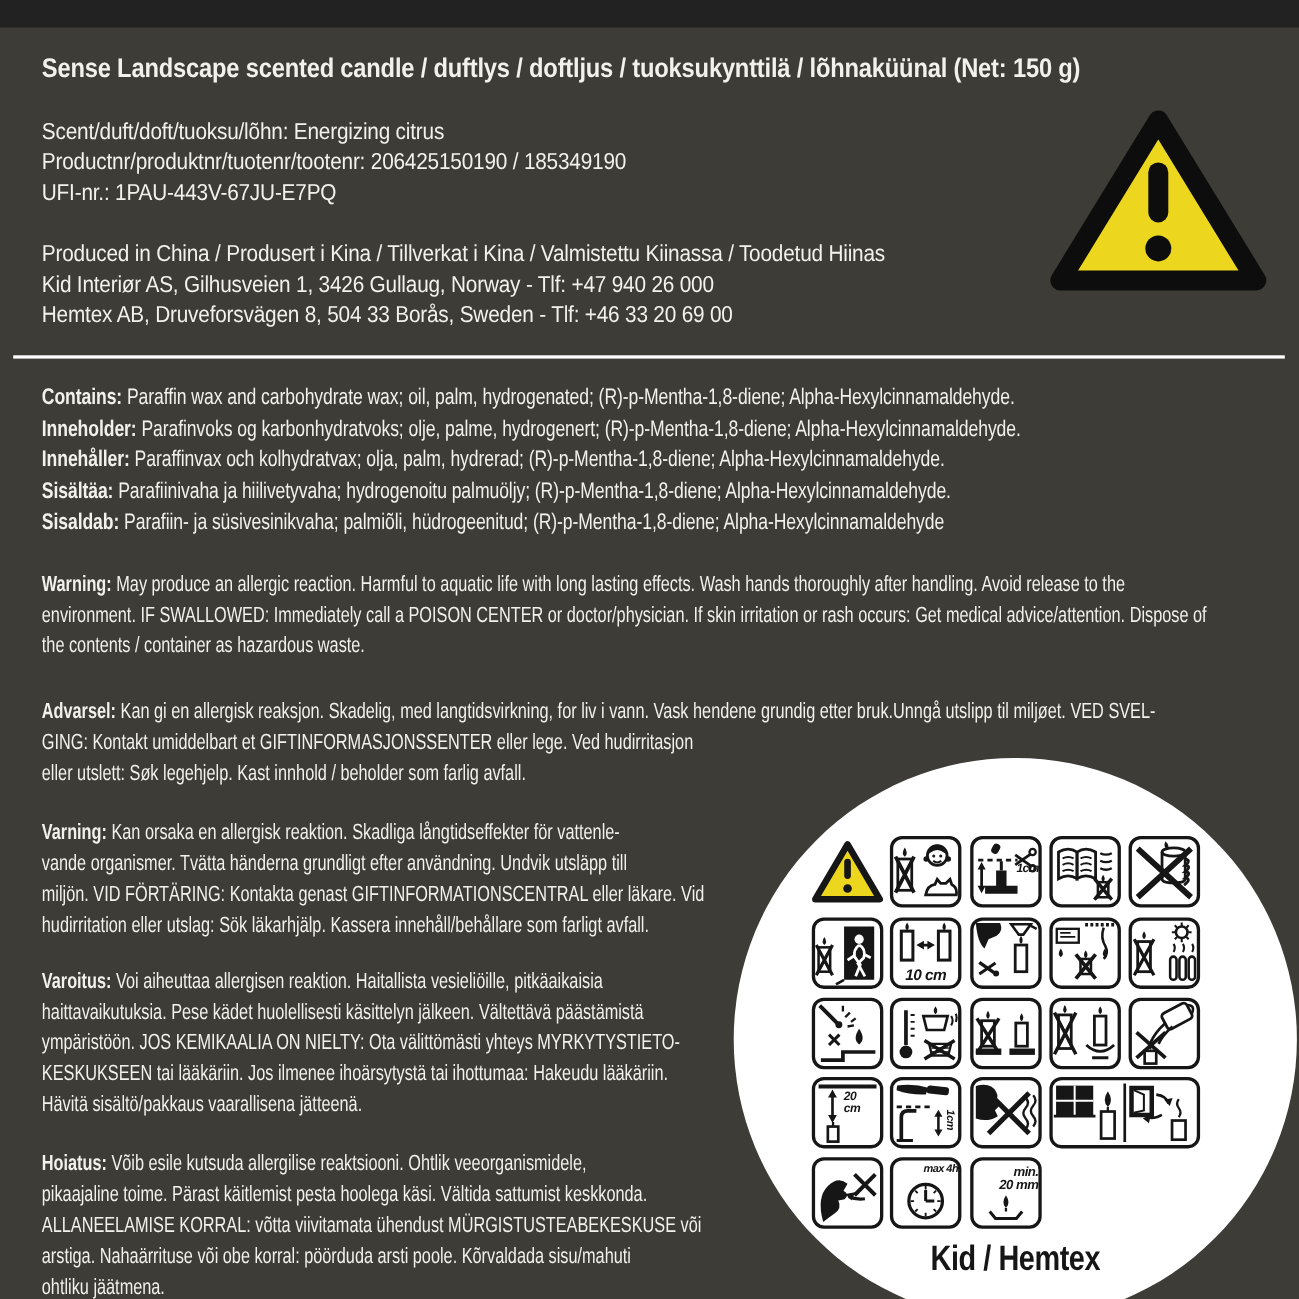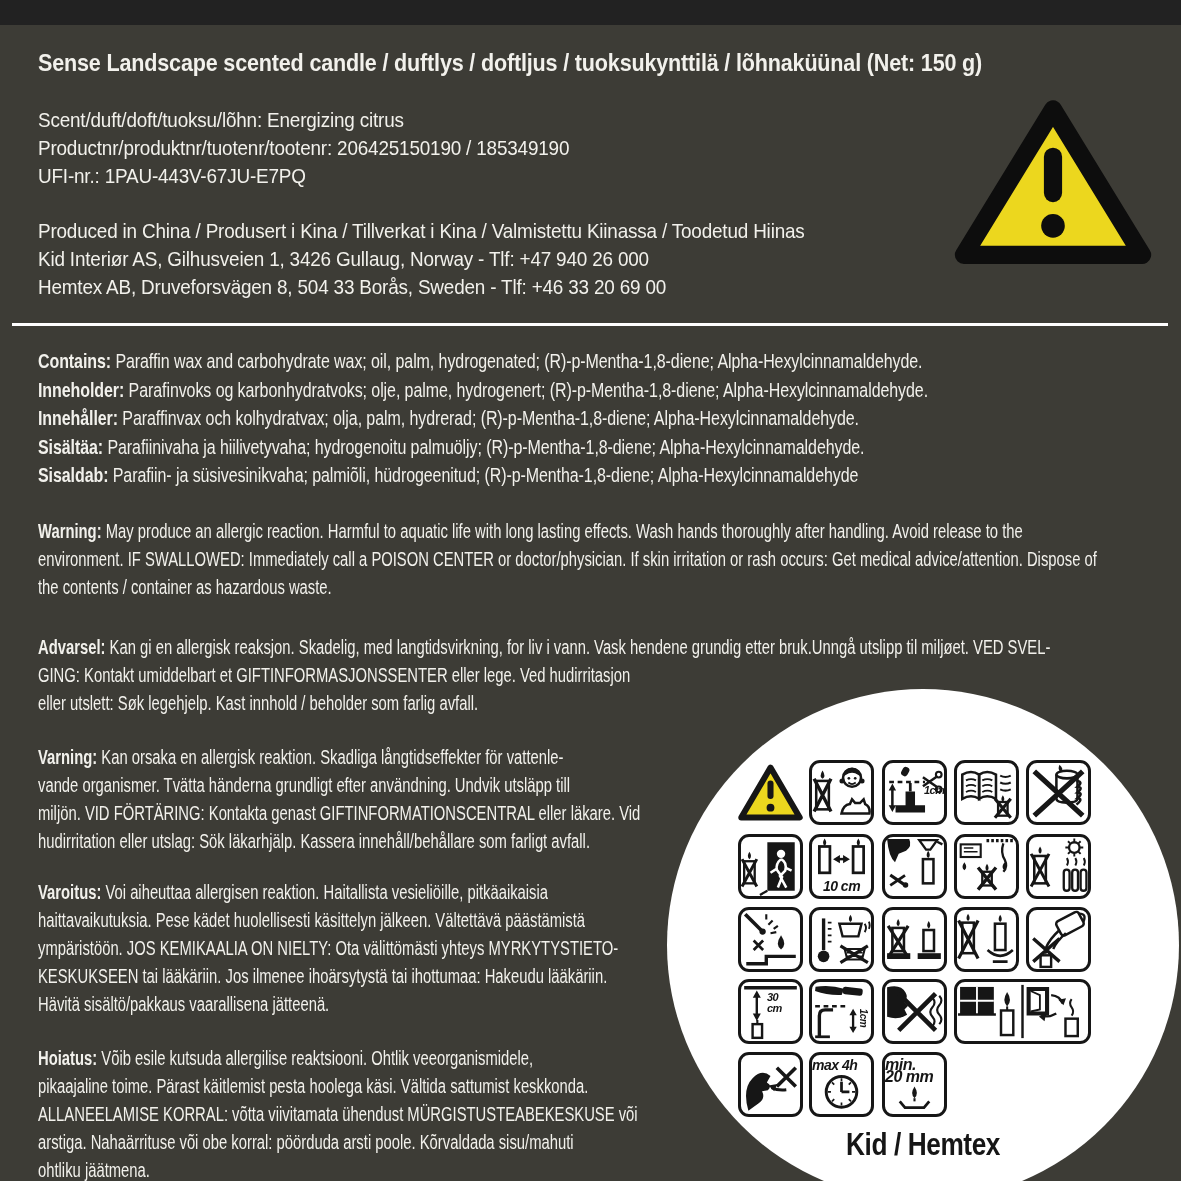--- a/index.html
+++ b/index.html
@@ -282,21 +282,21 @@
     </div>
 
     <div class="picto c1 r4">
       <svg viewBox="0 0 56 56">
         <path d="M3 5.5 H53" stroke-width="3.4"></path>
         <path d="M15 12 V33" stroke-width="2.3"></path>
         <path class="f" d="M15 8 l-3.8 7 h7.6 z M15 37 l-3.8 -7 h7.6 z"></path>
         <rect x="11" y="40" width="9" height="13" stroke-width="2.3"></rect>
         <path d="M15.5 40 v-4" stroke-width="2"></path>
       </svg>
-      <span class="plabel" style="left:26px;top:10px;font-size:11px;line-height:10.5px">30
+      <span class="plabel" style="left:26px;top:10px;font-size:11px;line-height:10.5px">20
 cm</span>
     </div>
 
     <div class="picto c2 r4">
       <svg viewBox="0 0 56 56">
         <g transform="rotate(6 26 9)">
           <path class="f" d="M3 7 q14 -3.5 27 -1 l-1.5 6 q-13 2 -25.5 -1 z"></path>
           <rect class="f" x="29" y="4" width="19" height="7" rx="2.5"></rect>
         </g>
         <path d="M3 23 h30" stroke-dasharray="4.5 3.5" stroke-width="2.3"></path>
@@ -342,29 +342,29 @@
         <path d="M34 12 L52 30 M52 12 L34 30" stroke-width="3.4"></path>
       </svg>
     </div>
 
     <div class="picto c2 r5">
       <svg viewBox="0 0 56 56">
         <circle cx="28" cy="35" r="14.5" stroke-width="2.8"></circle>
         <path d="M28 22 v3 M28 45 v3 M15 35 h3 M38 35 h3 M19 26 l2.1 2.1 M34.9 41.9 l2.1 2.1 M37 26 l-2.1 2.1 M21.1 41.9 L19 44" stroke-width="1.6"></path>
         <path d="M28 35 V25.5 M28 35 h7.5" stroke-width="2.6"></path>
       </svg>
-      <span class="plabel" style="left:0;top:3px;width:100%;text-align:left;font-size:14px">max 4h</span>
+      <span class="plabel" style="left:0;top:3px;width:100%;text-align:right;font-size:10px">max 4h</span>
     </div>
 
     <div class="picto c3 r5">
       <svg viewBox="0 0 56 56">
         <path class="f" d="M28 30 q-4.5 7 0 11 q4.5 -4 0 -11"></path>
         <path d="M28 41 v3" stroke-width="2"></path>
         <path d="M14 44 l5 6 h18 l5 -6" stroke-width="2.6"></path>
       </svg>
-      <span class="plabel" style="left:0;top:4px;width:100%;text-align:left;font-size:16px;line-height:12px">min.
+      <span class="plabel" style="left:0;top:4px;width:100%;text-align:right;font-size:12px;line-height:12px">min.
 20 mm</span>
     </div>
 
     <div class="brand">Kid / Hemtex</div>
   </div>
 
 </div>
 
 </body></html>

